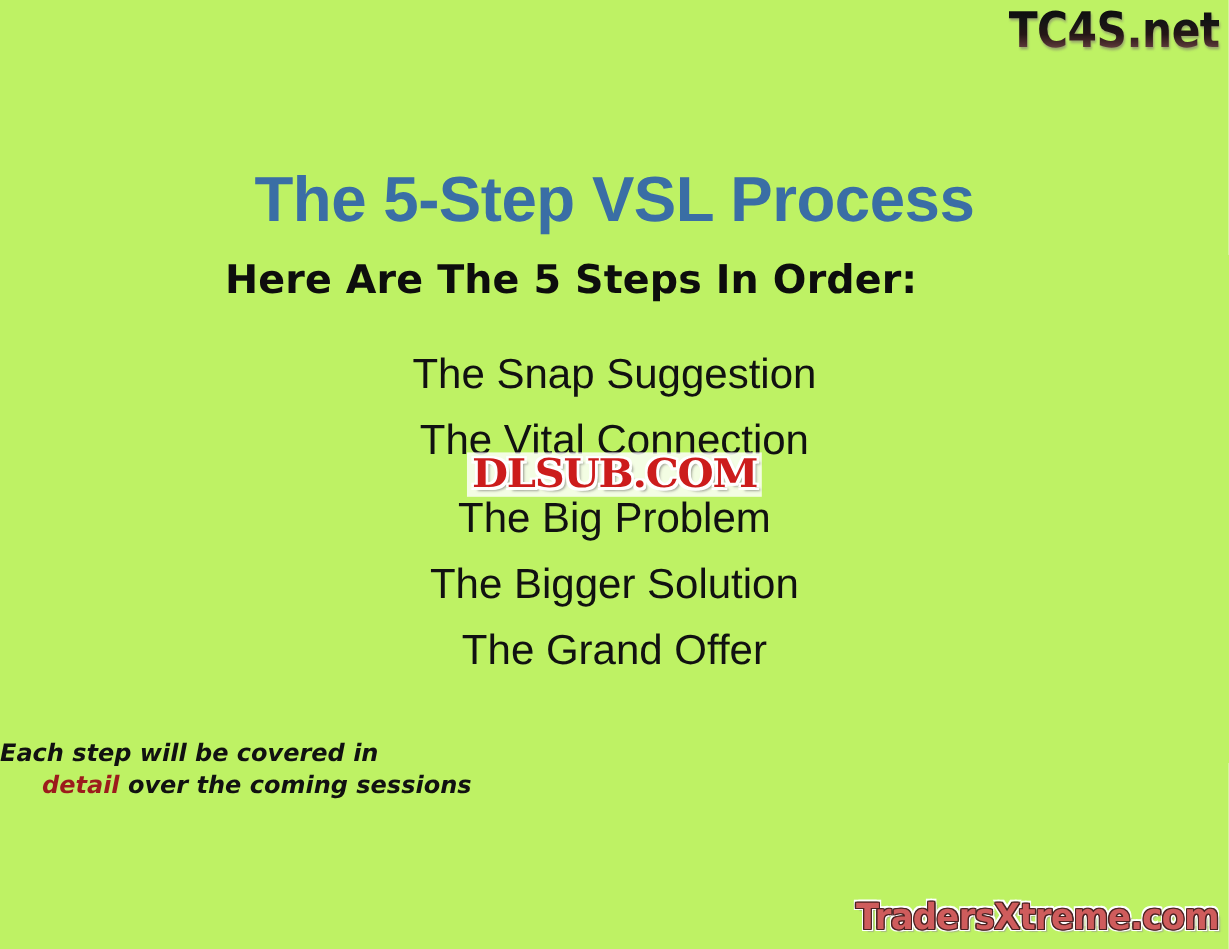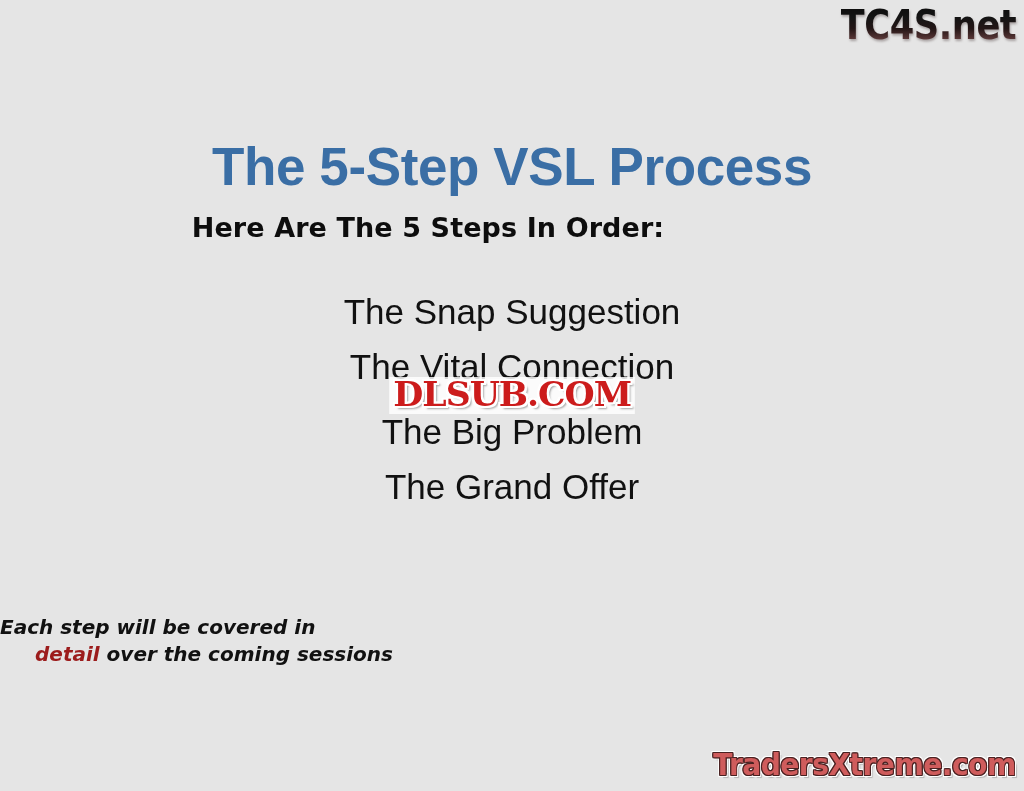--- a/index.html
+++ b/index.html
@@ -10,21 +10,21 @@
   }
   body {
     font-family: "Liberation Sans", sans-serif;
     -webkit-font-smoothing: antialiased;
   }
 
   #slide {
     position: relative;
     width: 1024px;
     height: 791px;
-    background: #e5e5e5;
+    background: #bef264;
     overflow: hidden;
   }
 
   
   #brand-logo {
     position: absolute;
     top: 2px;
     right: 8px;
     font-family: "DejaVu Sans", sans-serif;
     font-weight: bold;
@@ -67,25 +67,26 @@
 
   
   #page-subtitle {
     position: absolute;
     top: 190px;
     left: 0;
     width: 856px;
     text-align: center;
     font-family: "DejaVu Sans", sans-serif;
     font-weight: bold;
-    font-size: 27px;
+    font-size: 33px;
     line-height: 32px;
     letter-spacing: 0.1px;
     color: #0d0d0d;
     white-space: nowrap;
+    padding-left: 48px;
   }
 
   
   #steps-list {
     position: absolute;
     top: 288px;
     left: 0;
     width: 1019px;
     margin: 0;
     padding: 0;
@@ -194,20 +195,21 @@
   <div id="brand-logo">TC4S.net</div>
 
   <h1 id="page-title">The 5-Step VSL Process</h1>
 
   <h2 id="page-subtitle">Here Are The 5 Steps In Order:</h2>
 
   <ul id="steps-list">
     <li class="step-item">The Snap Suggestion</li>
     <li class="step-item gap-before">The Vital Connection</li>
     <li class="step-item gap-tight">The Big Problem</li>
+    <li class="step-item gap-before">The Bigger Solution</li>
     <li class="step-item gap-before">The Grand Offer</li>
   </ul>
 
   <div id="watermark">
     <span class="wm-text">DLSUB.COM</span>
   </div>
 
   <div id="footnote">
     <div>Each step will be covered in</div>
     <div><span class="accent-word">detail</span><span> over the coming sessions</span></div>

